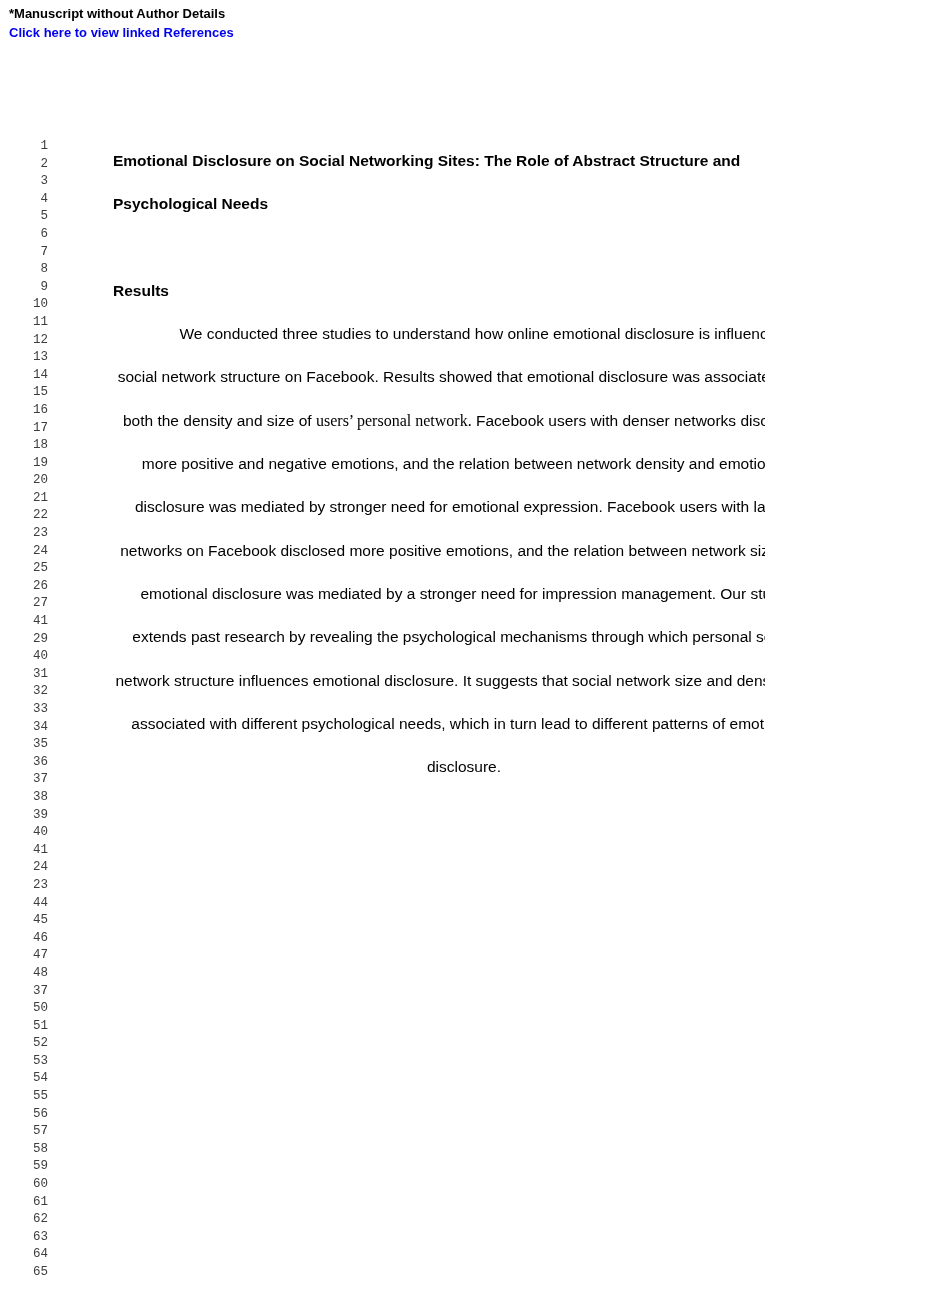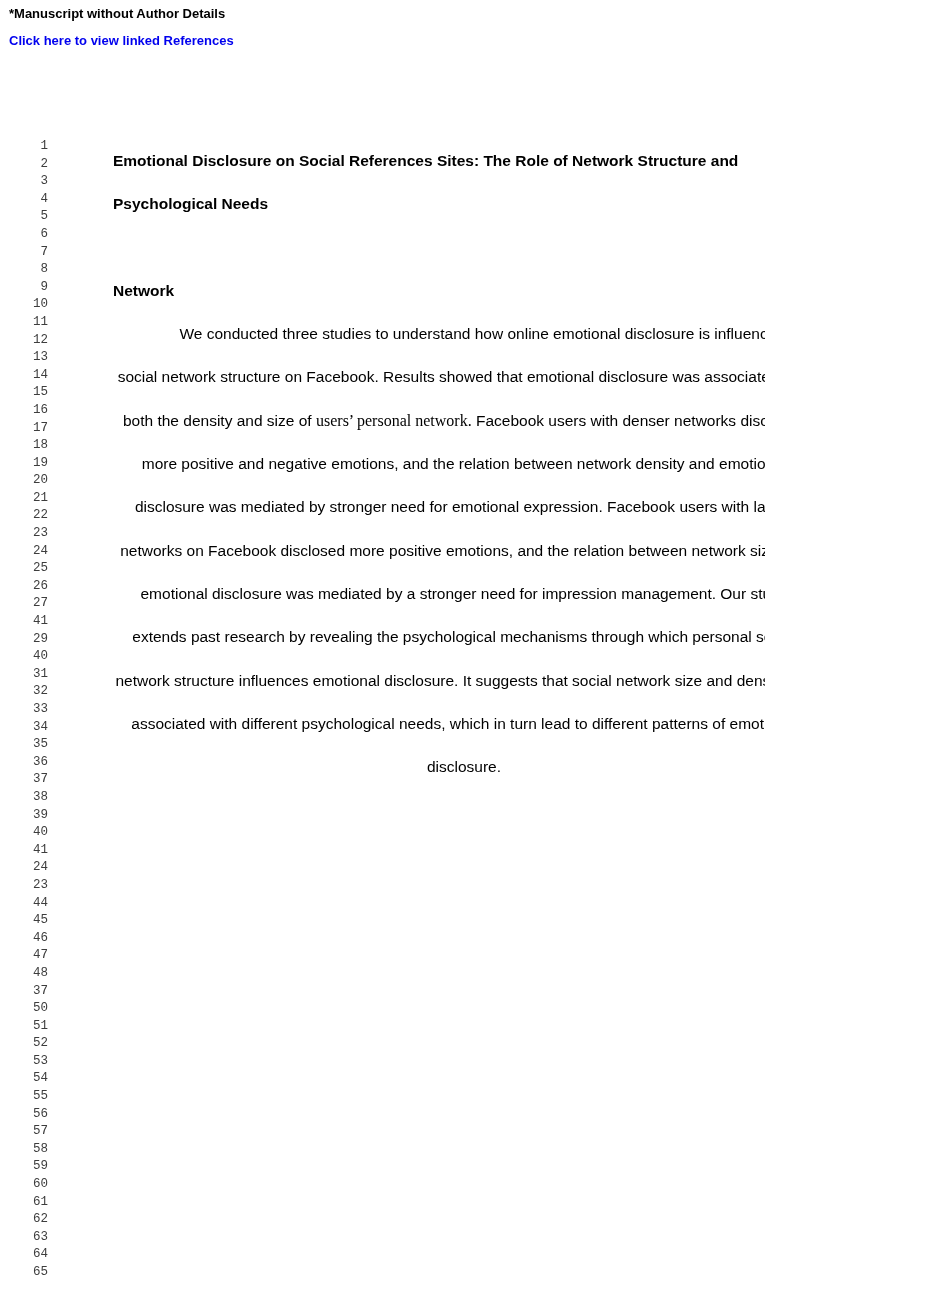--- a/index.html
+++ b/index.html
@@ -29,21 +29,20 @@
   .ref-link {
     position: absolute;
     left: 9px;
     top: 25px;
     font-size: 13px;
     font-weight: bold;
     color: #0000ee;
     text-decoration: none;
     cursor: pointer;
     white-space: nowrap;
-    margin-top: 8px;
   }
   .page-number {
     position: absolute;
     left: 803px;
     top: 57px;
     font-size: 15px;
   }
   .gutter {
     position: absolute;
     left: 28px;
@@ -157,21 +156,21 @@
       <div class="line-no">60</div>
       <div class="line-no">61</div>
       <div class="line-no">62</div>
       <div class="line-no">63</div>
       <div class="line-no">64</div>
       <div class="line-no">65</div>
     </div>
 
   <div class="content">
 
-    <h1 class="title">Emotional Disclosure on Social References Sites: The Role of Network Structure and Psychological Needs</h1>
+    <h1 class="title">Emotional Disclosure on Social Networking Sites: The Role of Abstract Structure and Psychological Needs</h1>
 
-    <h2 class="abstract-heading">Network</h2>
+    <h2 class="abstract-heading">Results</h2>
 
     <p class="abstract"><span>We conducted three studies to understand how online emotional disclosure is influenced by social network structure on Facebook. Results showed that emotional disclosure was associated with both the density and size of </span><span class="serif">users’ personal network.</span><span> Facebook users with denser networks disclosed more positive and negative emotions, and the relation between network density and emotional disclosure was mediated by stronger need for emotional expression. Facebook users with larger networks on Facebook disclosed more positive emotions, and the relation between network size and emotional disclosure was mediated by a stronger need for impression management. Our study extends past research by revealing the psychological mechanisms through which personal social network structure influences emotional disclosure. It suggests that social network size and density are associated with different psychological needs, which in turn lead to different patterns of emotional disclosure.</span></p>
 
   </div>
 
 </div>
 
 </body></html>

